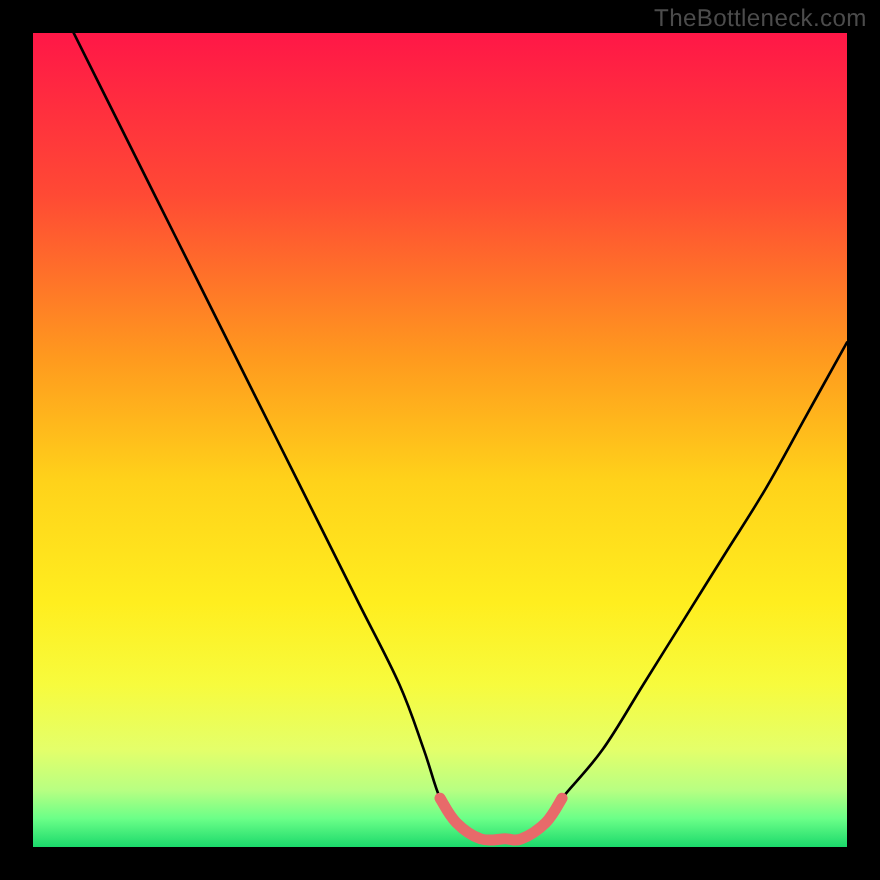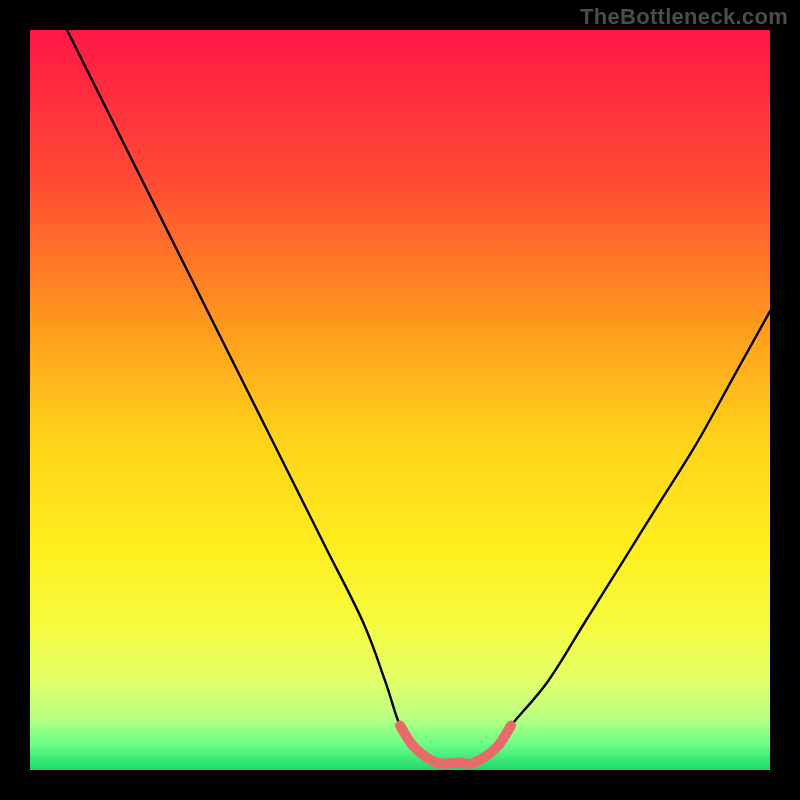--- a/index.html
+++ b/index.html
@@ -16,21 +16,21 @@
     width: 800px;
     height: 800px;
     background: #000;
   }
   .watermark {
     position: absolute;
     top: 4px;
     right: 12px;
     color: #4c4c4c;
     font-size: 22px;
-    font-weight: 700;
+    font-weight: 400;
     letter-spacing: 0.3px;
     z-index: 10;
   }
   svg.plot {
     position: absolute;
     left: 30px;
     top: 30px;
     width: 740px;
     height: 740px;
   }

